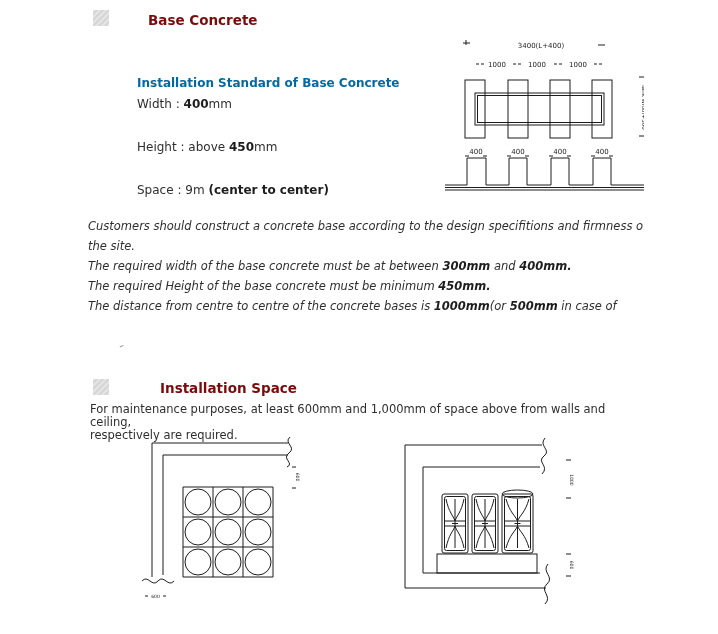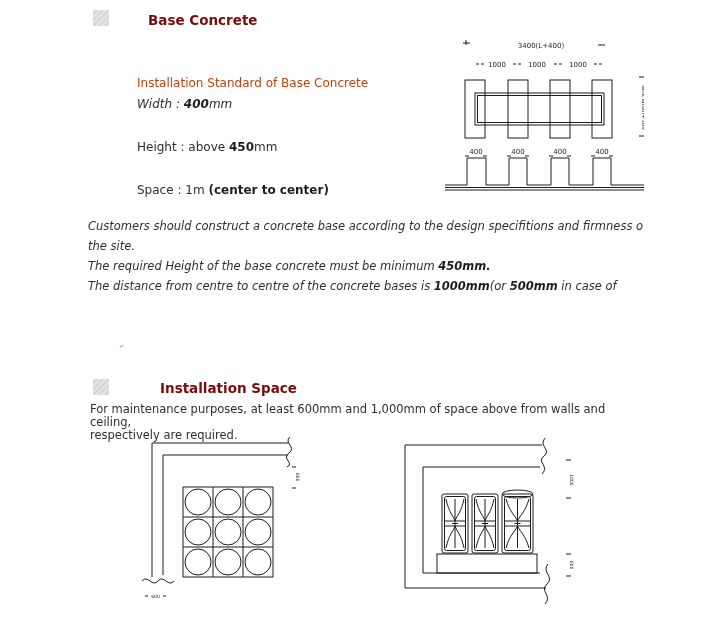--- a/index.html
+++ b/index.html
@@ -3,24 +3,24 @@
 <meta charset="utf-8">
 <style>
   html,body{margin:0;padding:0;background:#fff;}
   .page{position:relative;width:644px;height:634px;background:#ffffff;overflow:hidden;
         font-family:"DejaVu Sans","Liberation Sans",sans-serif;color:#2e2e2e;}
   .abs{position:absolute;}
   .sec-icon{width:16px;height:16px;background:#dcdcdc;
     background-image:linear-gradient(135deg,#e4e4e4 25%,#d6d6d6 25%,#d6d6d6 50%,#e4e4e4 50%,#e4e4e4 75%,#d6d6d6 75%);
     background-size:6px 6px;}
   .h1{font-size:13.5px;font-weight:bold;color:#7a0b0b;}
-  .h2{font-size:12px;font-weight:normal;color:#c2410c;}
+  .h2{font-size:12px;font-weight:bold;color:#0369a1;}
   .spec{font-size:12px;color:#2e2e2e;}
   .spec .line{line-height:14.5px;margin-top:28px;}
-  .spec .first{margin:7px 0 6px 0;line-height:15px;font-style:italic;}
+  .spec .first{margin:7px 0 6px 0;line-height:15px;}
   .spec b,.notes b{color:#1d1d1d;}
   .notes{font-size:11.5px;color:#2e2e2e;width:580px;font-style:italic;}
   .notes p{margin:0;line-height:20px;}
   .para{font-size:11.5px;color:#2e2e2e;line-height:13px;width:560px;}
   .caption{font-size:12px;color:#1f1f1f;margin-top:28px;}
   svg{display:block;overflow:visible;}
   svg *{vector-effect:none;}
   .stray{width:4px;height:4px;border-left:1px solid #9a9a9a;transform:rotate(65deg);}
 </style>
 </head>
@@ -28,21 +28,21 @@
 
 <div class="page">
 
   <div class="abs sec-icon" style="left:93px;top:10px;"></div>
   <div class="abs h1" style="left:148px;top:12px;">Base Concrete</div>
 
   <div class="abs spec" style="left:137px;top:76px;">
     <div class="h2">Installation Standard of Base Concrete</div>
     <div class="first line"><span>Width : </span><b>400</b><span>mm</span></div>
     <div class="line"><span>Height : above </span><b>450</b><span>mm</span></div>
-    <div class="line"><span>Space : 1m </span><b>(center to center)</b></div>
+    <div class="line"><span>Space : 9m </span><b>(center to center)</b></div>
   </div>
 
   <svg class="abs" style="left:443px;top:30px;" width="272" height="165" viewBox="0 0 272 165">
     <g stroke="#1c1c1c" stroke-width="1" fill="none">
 
       <path d="M20,13 h7 M23,10 v5"></path>
       <path d="M155,15 h7"></path>
 
       <path d="M33,34 h3 M38,34 h3 M70,34 h3 M75,34 h3 M111,34 h3 M116,34 h3 M151,34 h3 M156,34 h3"></path>
 
@@ -69,20 +69,21 @@
       <text x="199" y="77" font-size="5.5" text-anchor="middle" transform="rotate(90 199 77)">Tank Width+300</text>
       <text x="33" y="124" font-size="7" text-anchor="middle">400</text>
       <text x="75" y="124" font-size="7" text-anchor="middle">400</text>
       <text x="117" y="124" font-size="7" text-anchor="middle">400</text>
       <text x="159" y="124" font-size="7" text-anchor="middle">400</text>
     </g>
   </svg>
 
   <div class="abs notes" style="left:88px;top:216px;">
     <p><span>Customers should construct a concrete base according to the design specifitions and firmness of the site.</span></p>
+    <p><span>The required width of the base concrete must be at between </span><b>300mm</b><span> and </span><b>400mm.</b></p>
     <p><span>The required Height of the base concrete must be minimum </span><b>450mm.</b></p>
     <p><span>The distance from centre to centre of the concrete bases is </span><b>1000mm</b><span>(or </span><b>500mm</b><span> in case of</span></p>
   </div>
 
   <div class="abs stray" style="left:120px;top:346px;"></div>
 
   <div class="abs sec-icon" style="left:93px;top:379px;"></div>
   <div class="abs h1" style="left:160px;top:380px;">Installation Space</div>
 
   <div class="abs para" style="left:90px;top:403px;">

